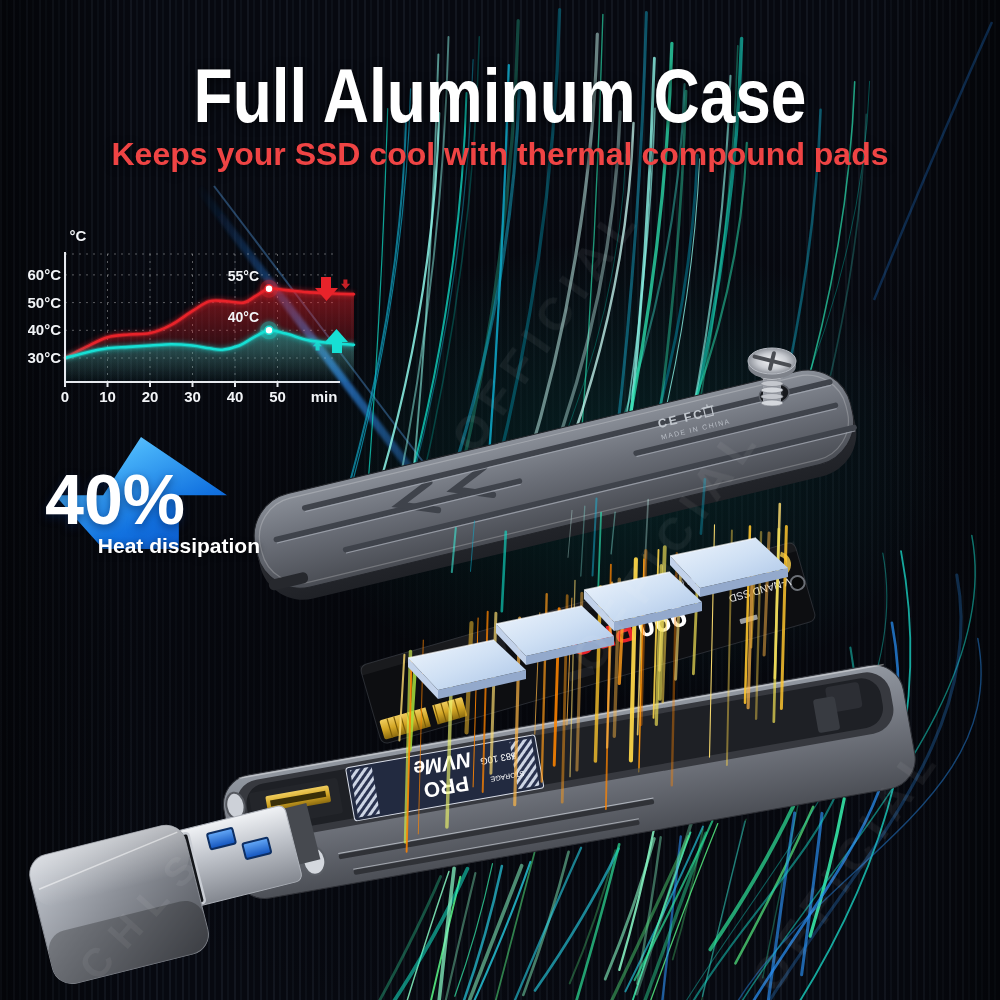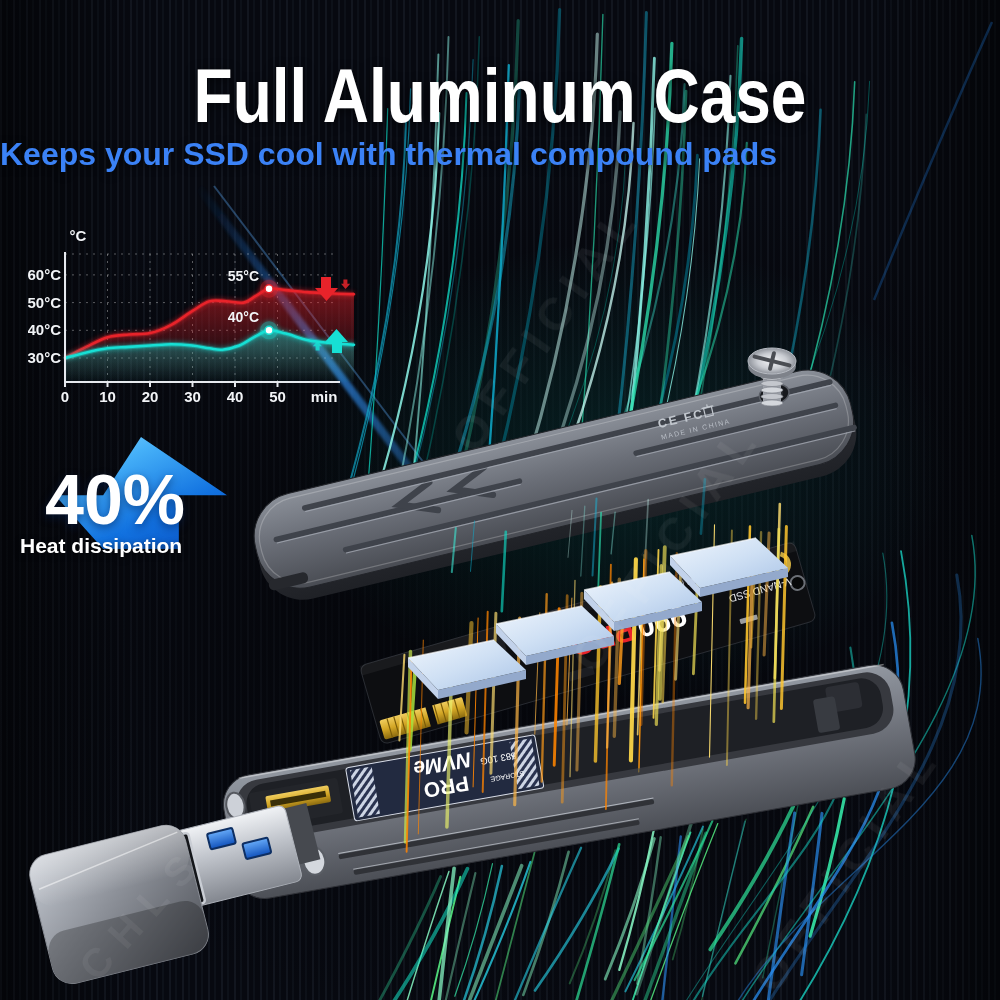--- a/index.html
+++ b/index.html
@@ -8,33 +8,33 @@
   .ribs{position:absolute;inset:0;
     background:repeating-linear-gradient(90deg,#12161f 0 2px,#070910 2px 6px,#0d1119 6px 8px,#070910 8px 13px);}
   .vignette{position:absolute;inset:0;
     background:radial-gradient(58% 46% at 50% 58%, rgba(4,5,9,.92) 0%, rgba(4,5,9,.38) 60%, rgba(4,5,9,0) 100%),
                linear-gradient(90deg, rgba(0,0,0,.45), rgba(0,0,0,0) 14%, rgba(0,0,0,0) 86%, rgba(0,0,0,.45));}
   #scene{position:absolute;left:0;top:0;}
   #scene text{font-family:"Liberation Sans",sans-serif;}
   .title{position:absolute;left:0;top:52px;width:100%;text-align:center;color:#ffffff;
          font-size:64px;font-weight:bold;letter-spacing:0px;transform:scaleY(1.18);transform-origin:top;
          text-shadow:0 2px 10px rgba(0,0,0,.6);}
-  .subtitle{position:absolute;left:0;top:136px;width:100%;color:#3b82f6;
+  .subtitle{position:absolute;left:0;top:136px;width:100%;text-align:center;color:#ef4444;
          font-size:32px;font-weight:bold;text-shadow:0 2px 8px rgba(0,0,0,.6);}
   .chart-box{position:absolute;left:28px;top:214px;width:330px;height:200px;}
   .trend{position:absolute;}
   .trend-hot{left:287px;top:62px;}
   .trend-cool{left:284px;top:112px;transform:rotate(180deg);}
   .stat-arrow{position:absolute;left:55px;top:437px;width:172px;height:112px;
      background:linear-gradient(155deg,#8edcff 0%,#45b0f8 28%,#1272e0 66%,#0a4fc0 100%);
      clip-path:polygon(50% 0%,100% 52%,72% 52%,72% 100%,28% 100%,0% 52%,28% 52%);
      filter:drop-shadow(0 6px 14px rgba(20,110,255,.30));}
   .stat-pct{position:absolute;left:45px;top:460px;width:200px;text-align:left;color:#ffffff;
      font-size:70px;font-weight:bold;text-shadow:0 3px 8px rgba(0,30,80,.55);}
-  .stat-caption{position:absolute;left:20px;top:533px;width:240px;text-align:left;color:#ffffff;
+  .stat-caption{position:absolute;left:20px;top:533px;width:240px;text-align:right;color:#ffffff;
      font-size:21px;font-weight:bold;line-height:26px;text-shadow:0 2px 6px rgba(0,0,0,.6);}
   .wm{position:absolute;color:rgba(255,255,255,.055);font-weight:bold;white-space:nowrap;
       letter-spacing:10px;font-size:46px;transform:rotate(-55deg);pointer-events:none;}
   .wm2{font-size:40px;transform:rotate(-48deg);letter-spacing:14px;}
 </style>
 </head>
 <body>
 
 <div class="stage">
   <div class="ribs"></div>

